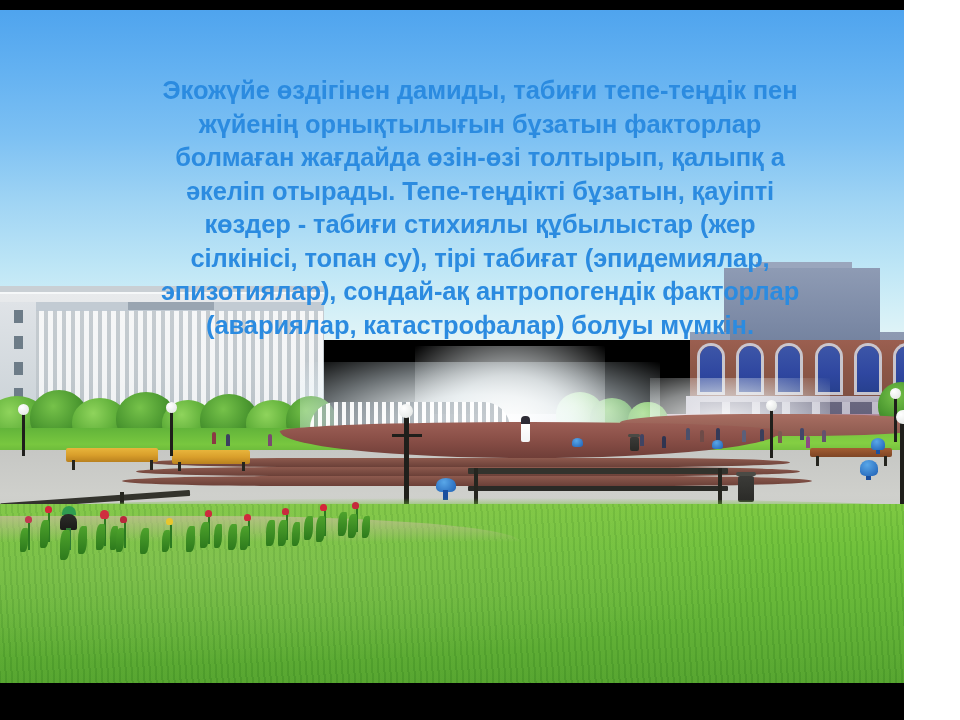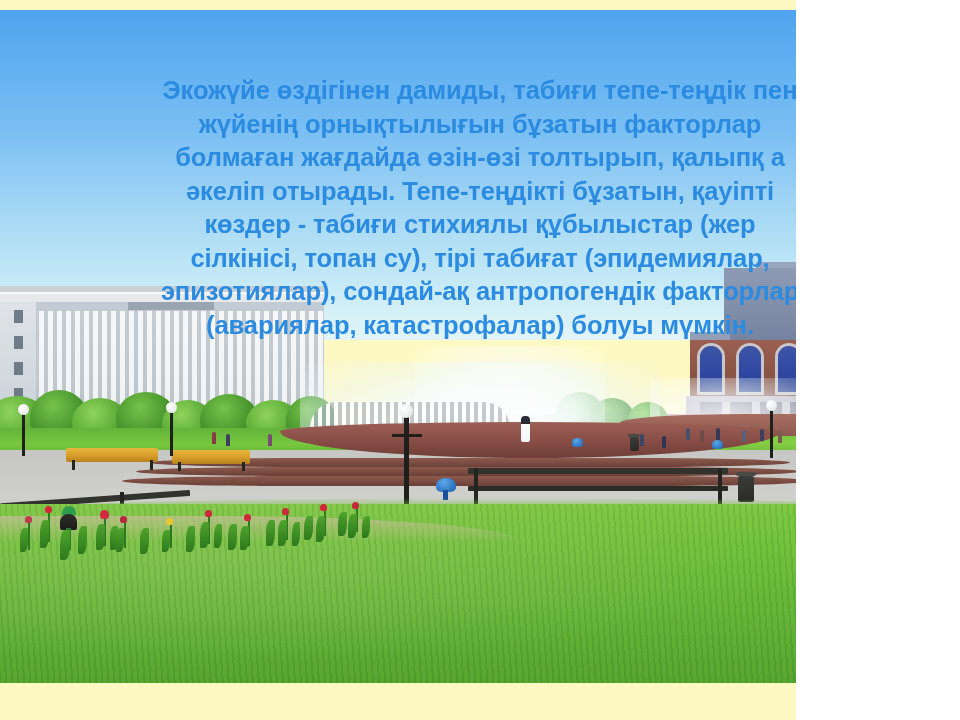--- a/index.html
+++ b/index.html
@@ -9,23 +9,23 @@
   }
   body {
     width: 960px;
     height: 720px;
     overflow: hidden;
     font-family: "Liberation Sans", sans-serif;
   }
 
   #slide {
     position: relative;
-    width: 796px;
+    width: 904px;
     height: 720px;
-    background: #fef9c3;
+    background: #000000;
     overflow: hidden;
   }
 
   
   #photo {
     position: absolute;
     left: 0;
     top: 10px;
     width: 960px;
     height: 673px;

